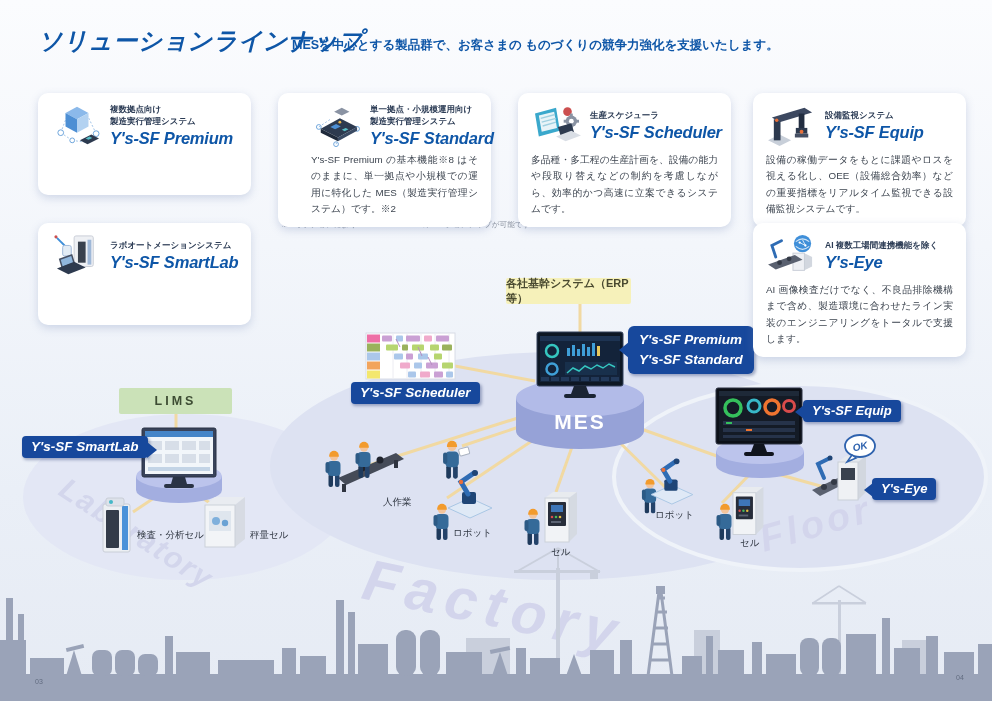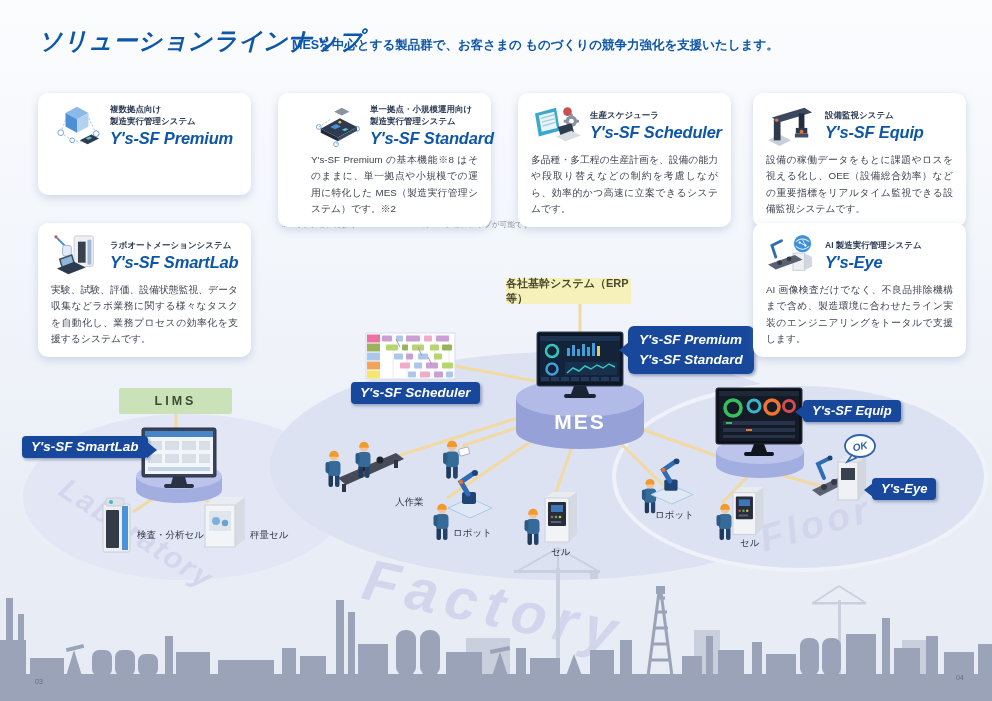--- a/index.html
+++ b/index.html
@@ -34,21 +34,21 @@
   .tag-smartlab{left:22px;top:436px;font-size:13.5px;}
   .tag-ps{left:628px;top:326px;font-size:13.5px;line-height:1.45;padding:4px 11px 5px;border-radius:6px;}
   .tag-ps span{display:block;}
   .tag-equip{left:803px;top:400px;}
   .tag-eye{left:872px;top:478px;}
   .tag-ps::before{content:"";position:absolute;left:-9px;top:16px;border:8px solid transparent;border-right:10px solid #17489c;border-left:0;}
   .tag-smartlab::after{content:"";position:absolute;right:-9px;top:6px;border:8px solid transparent;border-left:10px solid #17489c;border-right:0;}
   .tag-equip::before,.tag-eye::before{content:"";position:absolute;left:-8px;top:5px;border:7px solid transparent;border-right:9px solid #17489c;border-left:0;}
 
   .lbl{position:absolute;font-size:9.5px;color:#2e3540;white-space:nowrap;z-index:2;}
-  .lbl-manual{left:383px;top:496px;margin-left:12px;}
+  .lbl-manual{left:383px;top:496px;}
   .lbl-robot-left{left:453px;top:527px;}
   .lbl-cell-center{left:551px;top:546px;}
   .lbl-robot-right{left:655px;top:509px;}
   .lbl-cell-right{left:740px;top:537px;}
   .lbl-inspect{left:137px;top:529px;}
   .lbl-weigh{left:250px;top:529px;}
 
   .pagenum{position:absolute;font-size:7px;color:#626c80;z-index:4;}
   .pn-left{left:35px;top:678px;}
   .pn-right{left:956px;top:674px;}
@@ -480,40 +480,39 @@
         <rect x="12" y="12" width="9" height="11" rx="2" fill="#e3ecf5" stroke="#9fb8d8"></rect>
         <polygon points="8,26 22,21 25,31 11,36" fill="#454f63"></polygon>
         <polygon points="10,27 21,23 23,30 12,34" fill="#8fb6dd"></polygon>
         <polygon points="6,36 24,29 36,35 18,42" fill="#2d3a4f"></polygon>
       </svg>
       <div>
         <div class="card-cat">ラボオートメーションシステム</div>
         <div class="card-name">Y's-SF SmartLab</div>
       </div>
     </div>
-    <div class="card-body">実験、試験、評価、設備状態監視、データ収集などラボ業務に関する様々なタスクを自動化し、業務プロセスの効率化を支援するシステムです。</div>
   </div>
 
   <div class="card c6">
     <div class="card-head">
       <svg class="card-icon" viewBox="0 0 54 46">
         <circle cx="38" cy="10" r="9" fill="#3f8fd9"></circle>
         <path d="M31,8 q7,-6 14,0 M31,13 q7,6 14,0" stroke="#cfe3f5" stroke-width="1.2" fill="none"></path>
         <circle cx="35" cy="9" r="1.2" fill="#fff"></circle>
           <circle cx="41" cy="12" r="1.2" fill="#fff"></circle>
         <path d="M35,9 L41,12 L38,6" stroke="#fff" stroke-width=".8" fill="none"></path>
         <polygon points="40,20 48,24 48,34 40,38" fill="#d2d7df"></polygon>
         <rect x="28" y="20" width="12" height="18" fill="#eef0f4" stroke="#c8cdd6"></rect>
         <polygon points="2,32 30,22 38,27 10,37" fill="#5a6170"></polygon>
         <circle cx="14" cy="30" r="2.5" fill="#343a46"></circle>
           <circle cx="24" cy="26" r="2.5" fill="#343a46"></circle>
         <path d="M10,24 L6,12 L16,7" stroke="#2f6cb4" stroke-width="3" fill="none" stroke-linecap="round"></path>
       </svg>
       <div>
-        <div class="card-cat">AI 製造実行管理システム</div>
+        <div class="card-cat">AI 複数工場間連携機能を除く</div>
         <div class="card-name">Y's-Eye</div>
       </div>
     </div>
     <div class="card-body">AI 画像検査だけでなく、不良品排除機構まで含め、製造環境に合わせたライン実装のエンジニアリングをトータルで支援します。</div>
   </div>
 
   <div class="box box-erp">各社基幹システム（ERP等）</div>
   <div class="box box-lims">LIMS</div>
 
   <div class="tag tag-ps">

